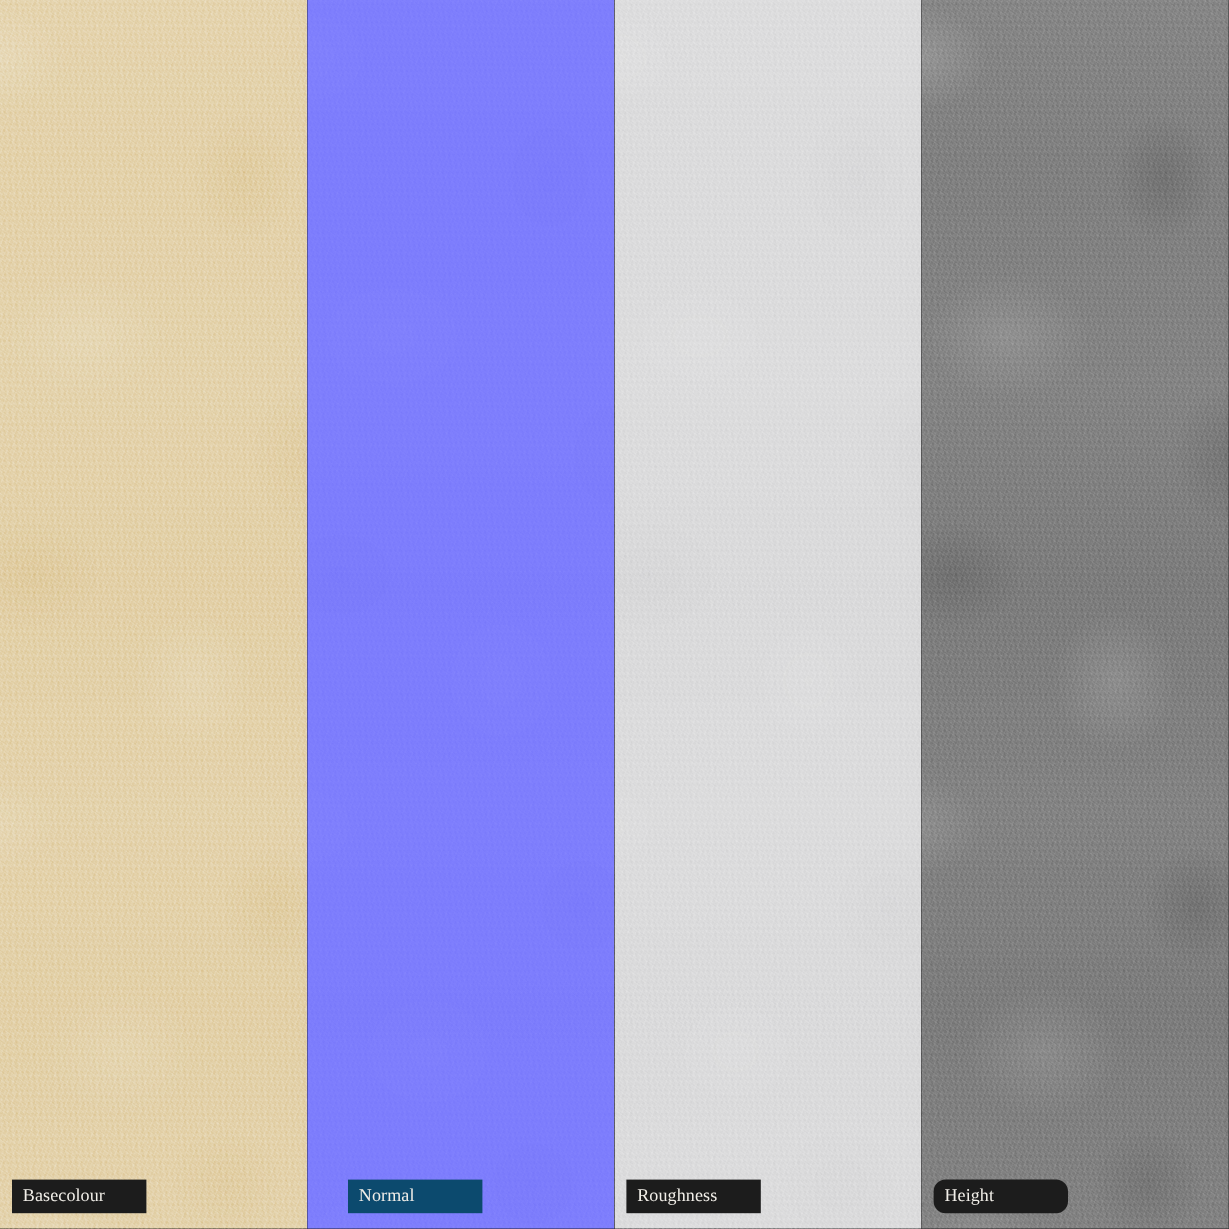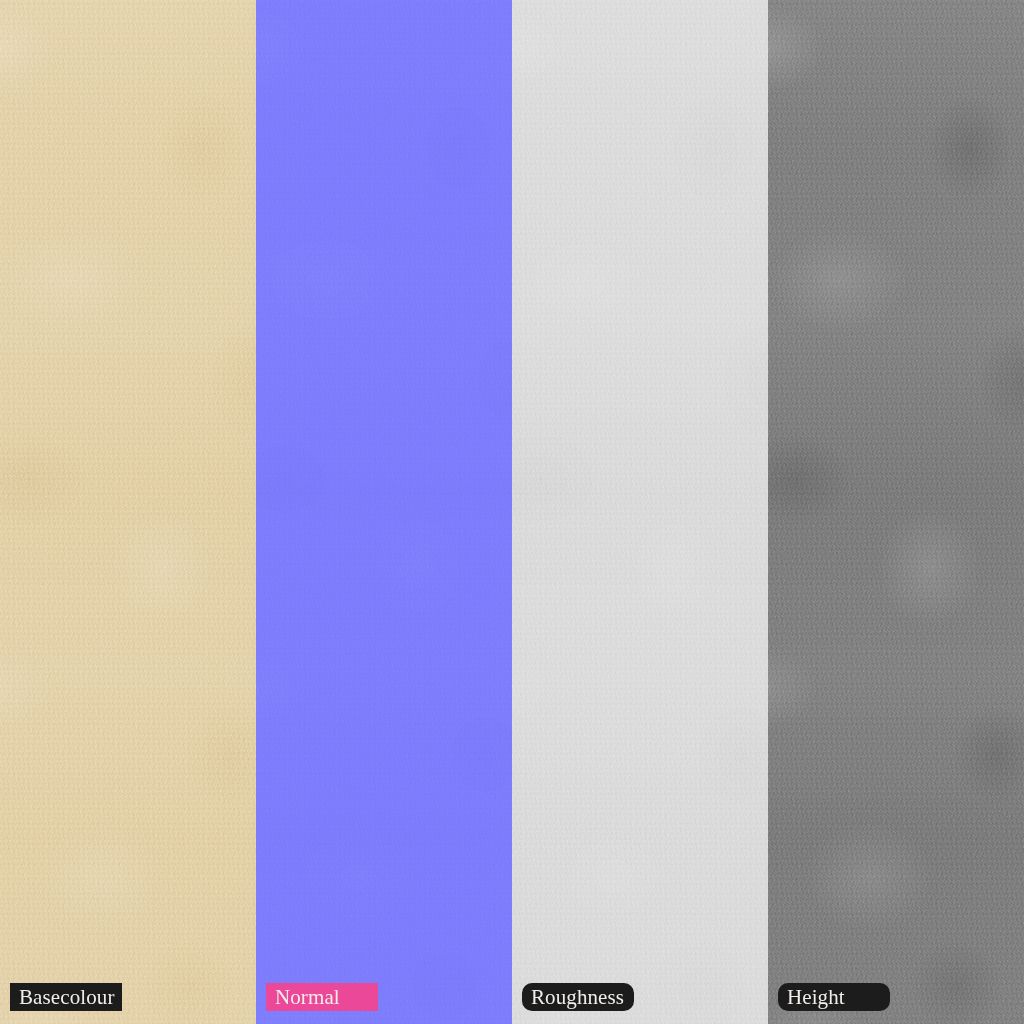--- a/index.html
+++ b/index.html
@@ -132,21 +132,21 @@
     position: absolute;
     left: 10px;
     bottom: 13px;
     width: 112px;
     height: 28px;
     box-sizing: border-box;
     display: flex;
     align-items: center;
     padding-left: 9px;
     color: #f2efe9;
-    font-size: 21px;
+    font-size: 15px;
     line-height: 1;
     letter-spacing: 0.1px;
     white-space: nowrap;
     overflow: hidden;
   }
 </style>
 </head>
 <body>
 
 <div id="sheet">
@@ -161,32 +161,32 @@
       <span>Basecolour</span>
     </div>
   </div>
 
   <div class="map-panel p-normal">
     <div class="panel-fill" style="background-color: rgb(125, 125, 253);"></div>
     <div class="grain grain-mottle"></div>
     <div class="grain grain-fine"></div>
     <div class="grain grain-micro"></div>
     <div class="panel-shade"></div>
-    <div class="map-label" style="background-color: #ec4899;">
+    <div class="map-label" style="background-color: #0c4a6e; margin-left: 24px;">
       <span>Normal</span>
     </div>
   </div>
 
   <div class="map-panel p-roughness">
     <div class="panel-fill" style="background-color: rgb(220, 220, 221);"></div>
     <div class="grain grain-mottle"></div>
     <div class="grain grain-fine"></div>
     <div class="grain grain-micro"></div>
     <div class="panel-shade"></div>
-    <div class="map-label" style="background-color: rgb(28, 28, 28); border-radius: 10px;">
+    <div class="map-label" style="background-color: rgb(28, 28, 28);">
       <span>Roughness</span>
     </div>
   </div>
 
   <div class="map-panel p-height">
     <div class="panel-fill" style="background-color: rgb(128, 128, 128);"></div>
     <div class="grain grain-mottle"></div>
     <div class="grain grain-fine"></div>
     <div class="grain grain-micro"></div>
     <div class="panel-shade"></div>

